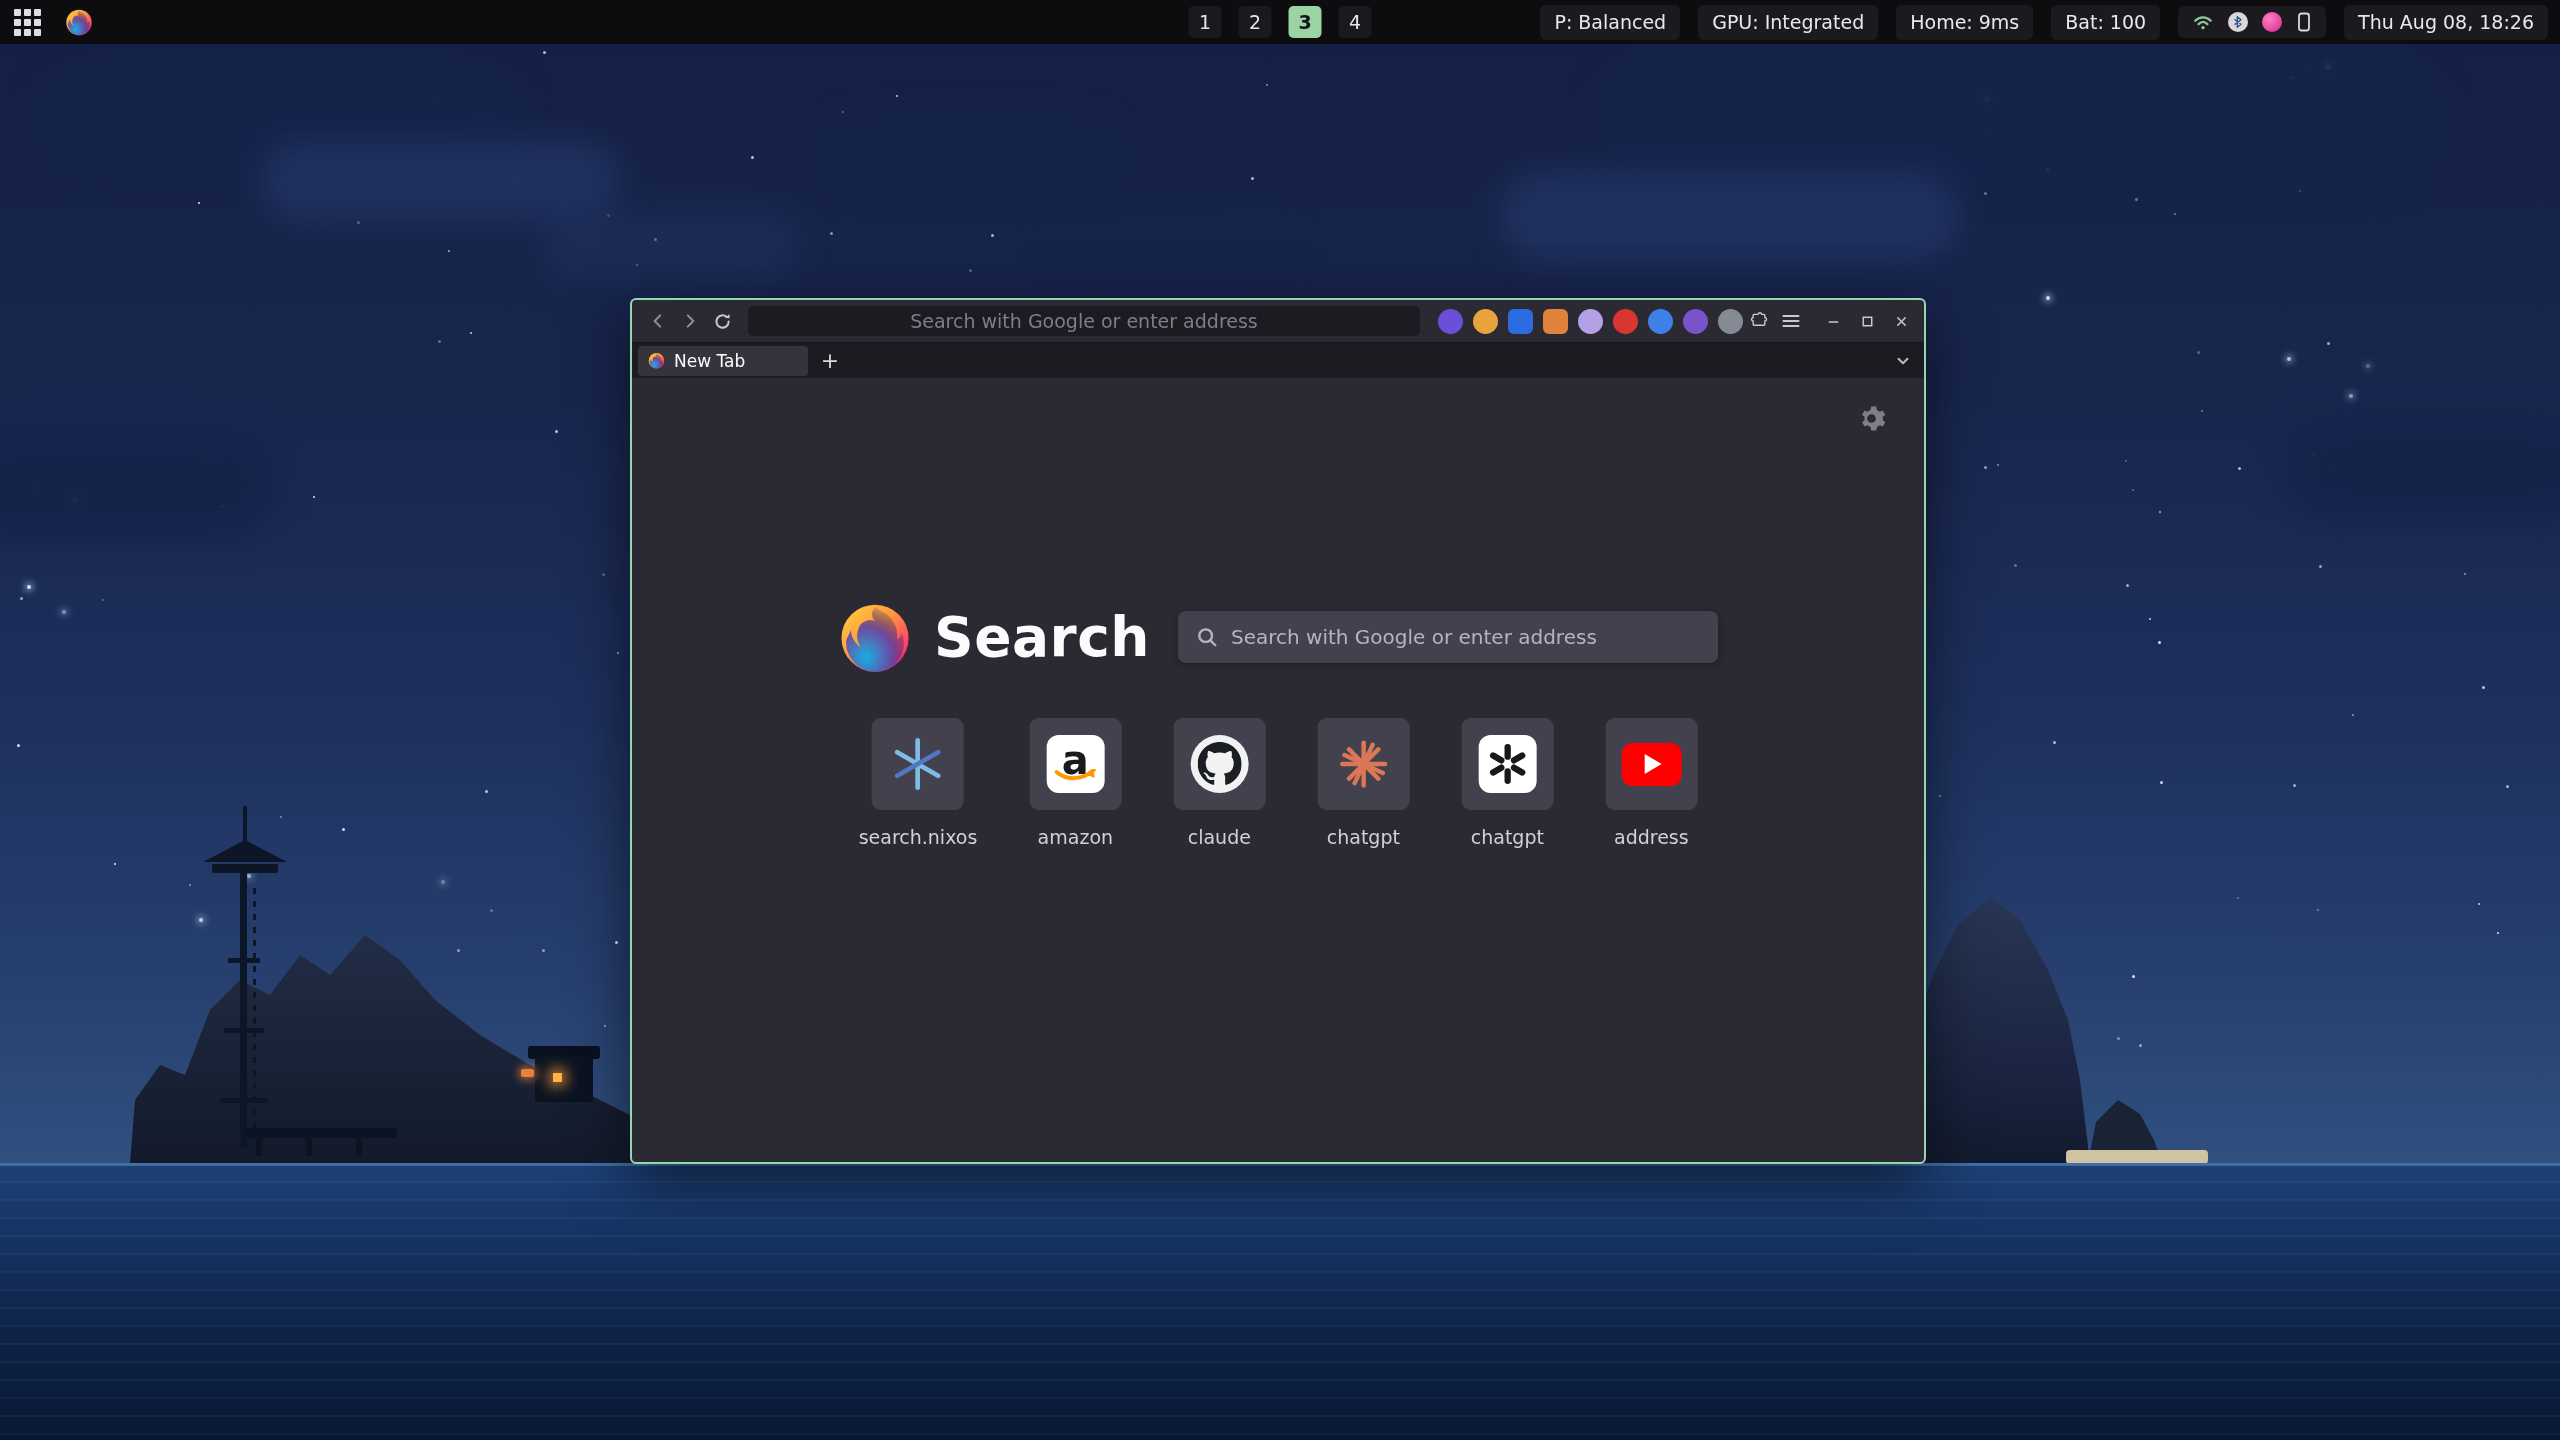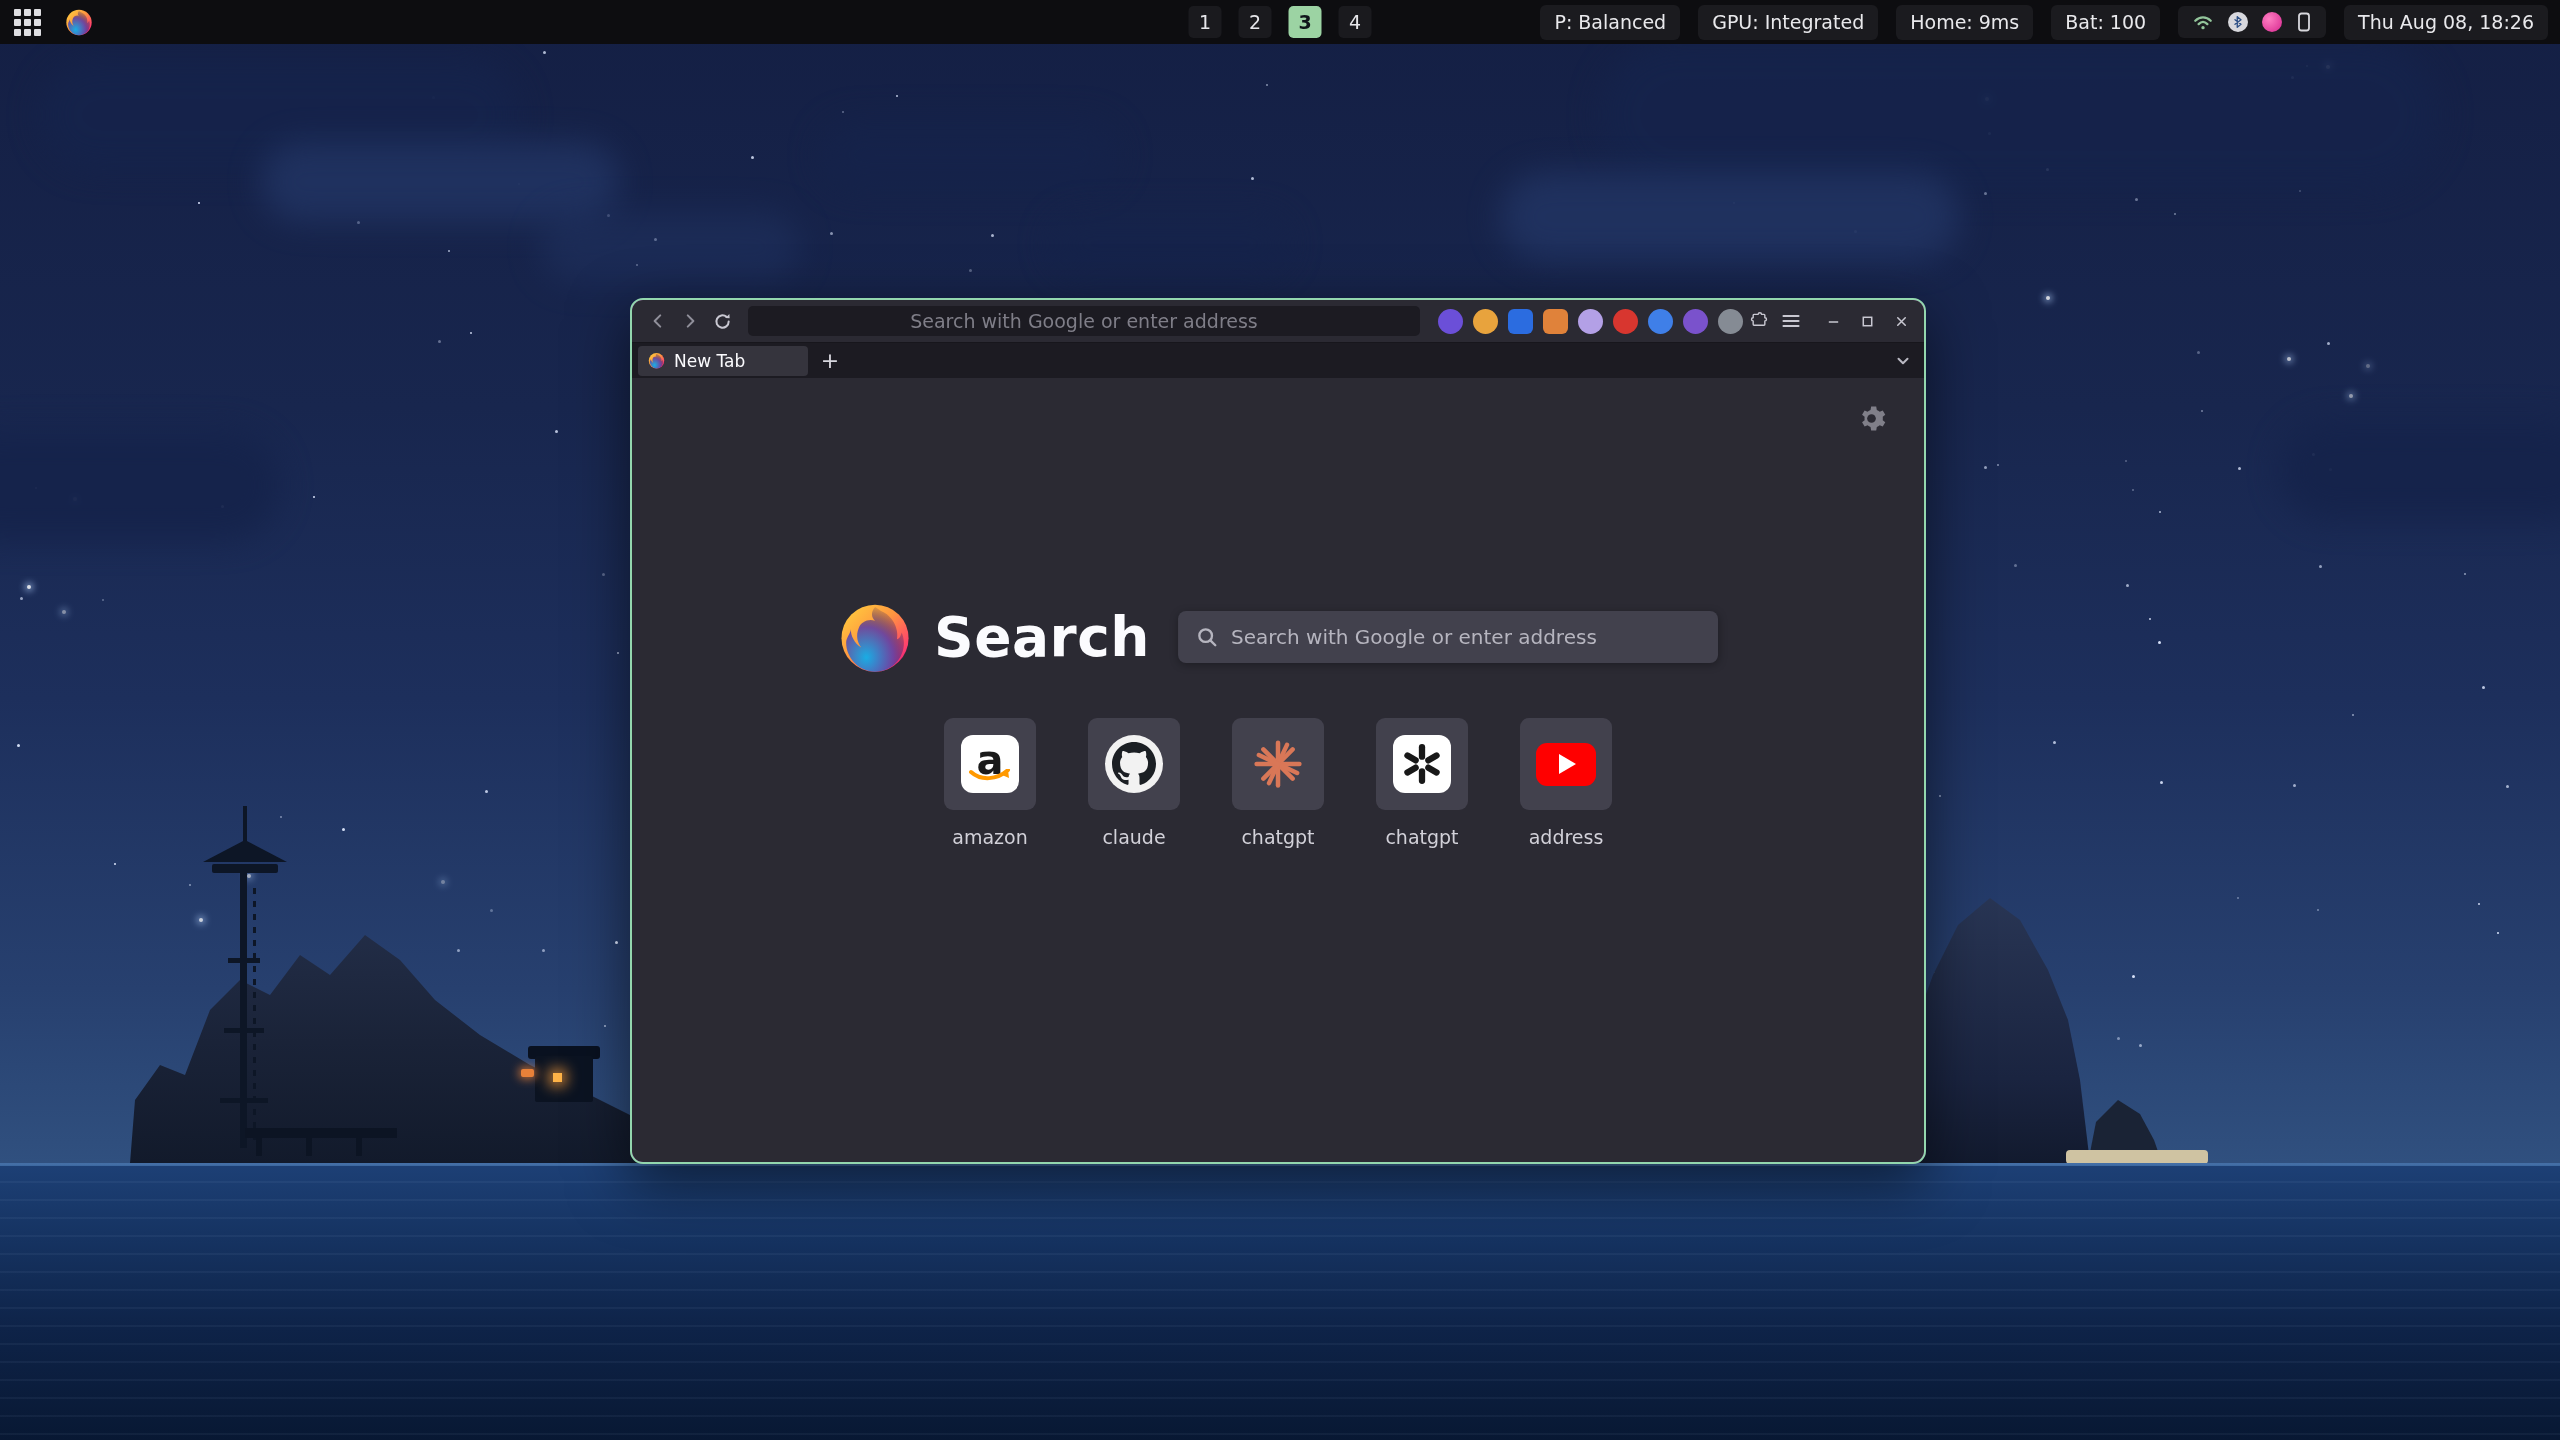--- a/index.html
+++ b/index.html
@@ -61,21 +61,21 @@
   .ws.active{background:var(--ws-active,#9cd3a3);color:#10151a;font-weight:bold;}
   .tb-right{position:absolute;right:12px;top:0;height:44px;display:flex;align-items:center;gap:18px;}
   .seg{background:#1b1b1f;border-radius:6px;padding:8px 14px;color:#e9e9ec;font-size:19px;line-height:1;white-space:nowrap;}
   .seg-icons{display:flex;align-items:center;gap:14px;background:#1b1b1f;border-radius:6px;padding:6px 14px;height:20px;}
   .dot-icon{width:20px;height:20px;border-radius:50%;}
   .bt-circle{width:20px;height:20px;border-radius:50%;background:#d8d8dd;display:flex;align-items:center;justify-content:center;}
   .magenta{background:radial-gradient(circle at 35% 35%,#ff7ec2,#d6258e);}
 
   
   .fxwindow{position:absolute;left:630px;top:298px;width:1296px;height:866px;background:#f0abfc;
-    border:2px solid var(--win-border,#93d7ae);border-radius:13px;z-index:30;overflow:hidden;
+    border:2px solid var(--win-border,#93d7ae);border-radius:6px;z-index:30;overflow:hidden;
     box-shadow:0 18px 60px rgba(0,0,0,.55);box-sizing:border-box;}
   .fx-toolbar{height:42px;display:flex;align-items:center;padding:0 10px;background:#2b2a33;}
   .tbtn{width:32px;height:32px;border-radius:4px;display:flex;align-items:center;justify-content:center;
     color:#8f8e99;flex:0 0 auto;cursor:pointer;}
   .tbtn.bright{color:#c9c8d2;}
   .urlbar{width:672px;height:30px;margin-left:10px;background:#1c1b22;border-radius:5px;
     display:flex;align-items:center;justify-content:center;cursor:text;flex:0 0 auto;}
   .urlbar span{color:#7f7e88;font-size:19px;}
   .ext-area{display:flex;align-items:center;gap:10px;margin-left:18px;flex:0 0 auto;}
   .ext{width:25px;height:25px;border-radius:50%;cursor:pointer;flex:0 0 auto;}
@@ -517,20 +517,34 @@
         <svg width="22" height="22" viewBox="0 0 16 16" fill="none" stroke="#b6b5bf" stroke-width="1.7" stroke-linecap="round">
           <circle cx="7" cy="7" r="4.6"></circle>
             <path d="M10.6 10.6L14 14"></path>
         </svg>
         <span>Search with Google or enter address</span>
       </div>
     </div>
 
     <div class="shortcuts">
 
+      <div class="shortcut">
+        <div class="tile">
+          <svg width="54" height="54" viewBox="0 0 48 48" fill="none" stroke-linecap="round">
+            <g stroke="#7ebae4" stroke-width="4.2">
+              <line x1="24" y1="3" x2="24" y2="45"></line>
+              <line x1="5.8" y1="13.5" x2="42.2" y2="34.5"></line>
+            </g>
+            <g stroke="#5277c3" stroke-width="4.2">
+              <line x1="5.8" y1="34.5" x2="42.2" y2="13.5"></line>
+            </g>
+          </svg>
+        </div>
+        <div class="tile-label">search.nixos</div>
+      </div>
 
       <div class="shortcut">
         <div class="tile">
           <div class="badge white-sq">
             <span class="amz-a">a</span>
             <svg class="amz-smile" width="44" height="16" viewBox="0 0 44 16" fill="none">
               <path d="M3 3c10 9 26 8 37-2" stroke="#ff9900" stroke-width="4" stroke-linecap="round"></path>
               <path d="M40 1l1 8-7-3z" fill="#ff9900"></path>
             </svg>
           </div>

